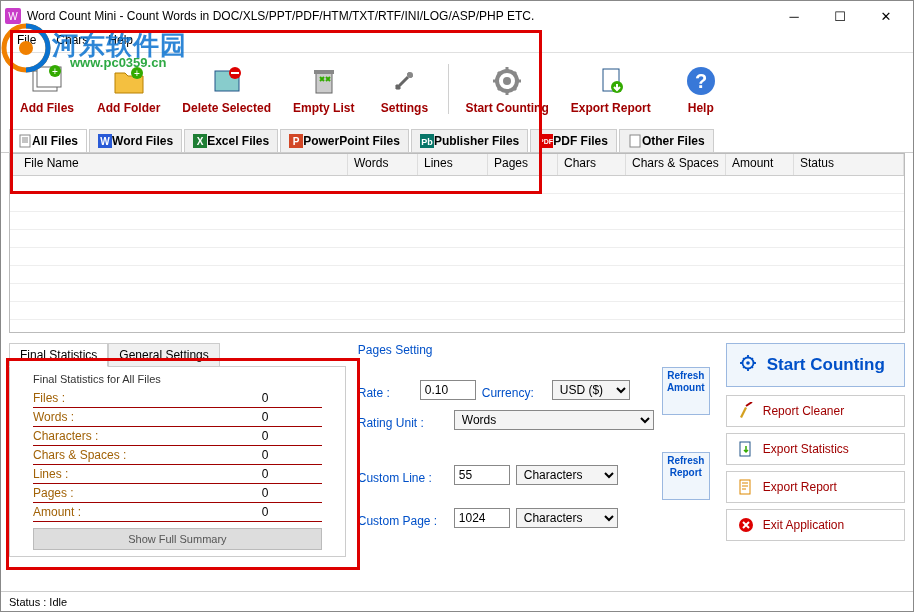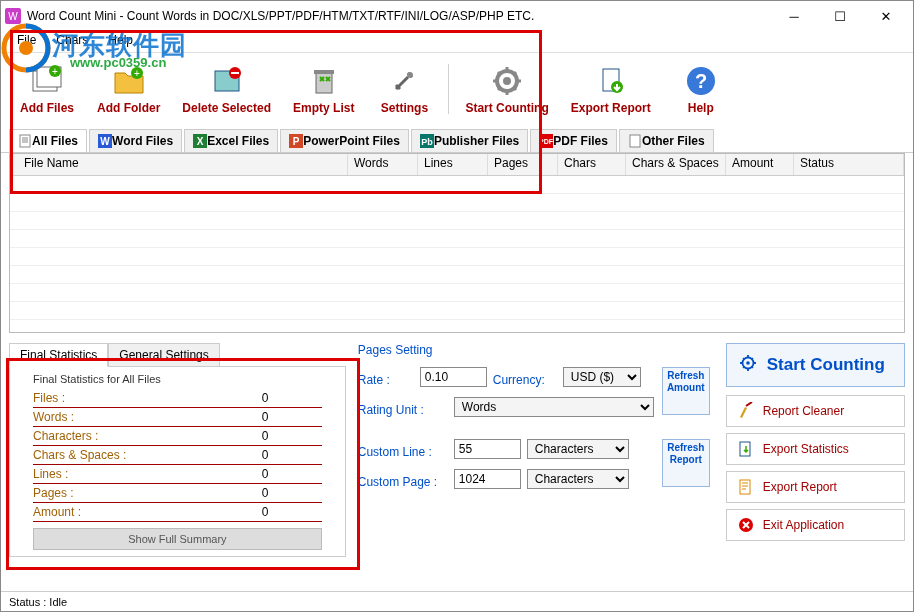--- a/index.html
+++ b/index.html
@@ -45,21 +45,21 @@
 .stat-title { font-size: 11px; color: #333; margin-bottom: 4px; }
 .stat-row { display: flex; border-bottom: 1px solid #a00000; padding: 2px 0; }
 .stat-label { flex: 1; text-align: left; color: #a16207; padding-right: 8px; }
 .stat-val { width: 60px; text-align: left; }
 .full-sum-btn { width: 100%; background: #ddd; border: 1px solid #bbb; padding: 4px; margin-top: 6px; font-size: 11px; color: #555; cursor: pointer; text-align: center; }
 
 .report-frame { flex: 1; font-size: 12px; padding: 0 6px; }
 .rs-title { color: #0050c8; font-size: 12px; margin-bottom: 10px; }
 .rs-row { display: flex; align-items: flex-end; margin-bottom: 10px; gap: 6px; }
 .rs-lbl { width: 90px; color: #0050c8; }
-.rs-input { width: 67px; border: 1px solid #888; padding: 2px 4px; font-size: 12px; }
+.rs-input { width: 56px; border: 1px solid #888; padding: 2px 4px; font-size: 12px; margin-top: 13px; }
 .rs-select { width: 102px; border: 1px solid #888; padding: 1px 3px; font-size: 12px; background: #f4f4f4; }
 .rs-curr { width: 78px; }
 .refresh-btn { width: 48px; height: 48px; border: 1px solid #9bb8e0; background: #f0f6fc; color: #0050c8; font-size: 10px; font-weight: bold; text-align: center; cursor: pointer; padding: 2px; line-height: 1.2; }
 
 .side-btns { width: 186px; padding-left: 4px; }
 .big-start { display: flex; align-items: center; gap: 8px; border: 1px solid #9bb8e0; background: #f0f6fc; padding: 8px 10px; cursor: pointer; margin-bottom: 8px; }
 .big-start .lbl { font-size: 17px; font-weight: bold; color: #0050c8; }
 .side-btn { display: flex; align-items: center; gap: 8px; border: 1px solid #ccc; background: #fff; padding: 6px 10px; cursor: pointer; margin-bottom: 6px; font-size: 12px; color: #a00000; }
 .side-btn .icon { width: 18px; height: 18px; display: inline-flex; }
 

